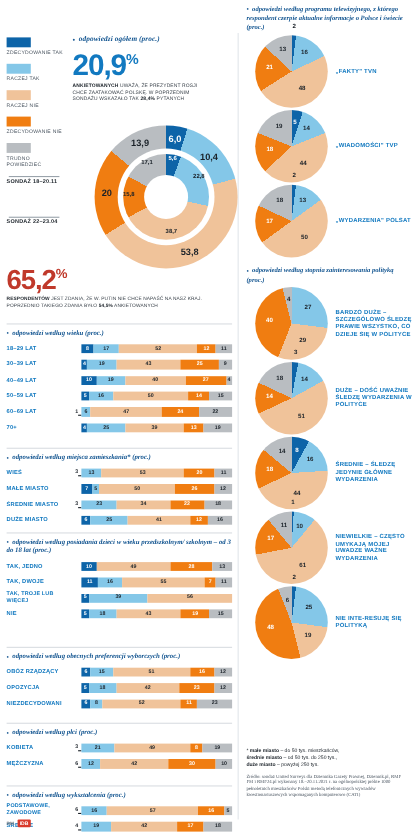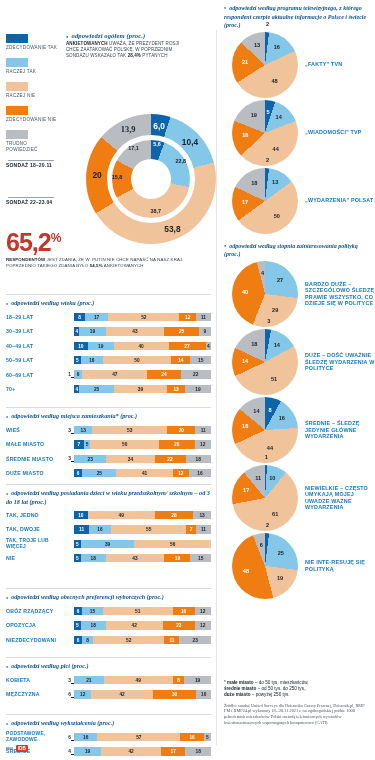--- a/index.html
+++ b/index.html
@@ -52,21 +52,21 @@
   .ring-gap { position: absolute; left: 21px; top: 21px; width: 88px; height: 88px;
               border-radius: 50%; background: #fff; }
   .dlbl { position: absolute; font-size: 8.4px; font-weight: bold; color: #1a2128; }
   .dlbl.w { color: #ffffff; }
   .dlbl.sm { font-size: 5.4px; }
 
   .sond { position: absolute; font-size: 5px; font-weight: bold; color: #1a2128;
           line-height: 6.4px; letter-spacing: .2px; }
   .sond-line { position: absolute; height: 1px; background: #9aa3ab; }
 
-  .stat65 { position: absolute; left: 6px; top: 193px; width: 205px; }
+  .stat65 { position: absolute; left: 6px; top: 204px; width: 205px; }
   .pct65 { font-size: 25px; font-weight: bold; color: #c0392b; line-height: 26px;
            letter-spacing: -1px; }
   .pct65 sup { font-size: 12px; vertical-align: super; letter-spacing: 0; }
   .note65 { font-size: 4.4px; color: #3c444c; line-height: 5.8px; margin-top: 2px;
             letter-spacing: .1px; }
   .note65 b { color: #1a2128; }
 
   hr.sep { border: none; border-top: 1px solid #d9dde1; margin: 0; }
 
   
@@ -145,36 +145,37 @@
           <div class="lg-tx">ZDECYDOWANIE NIE</div>
         </div>
         <div class="lg-item">
           <div class="lg-sw" style="background:#b9bdc1"></div>
           <div class="lg-tx">TRUDNO POWIEDZIEĆ</div>
         </div>
       </div>
 
     <div class="bigstat">
       <div class="bullet-ttl">odpowiedzi ogółem (proc.)</div>
+      <div class="pct-big"><span>20,9</span><sup>%</sup></div>
       <div class="stat-note">
         <b>ANKIETOWANYCH</b><span> UWAŻA, ŻE PREZYDENT ROSJI CHCE ZAATAKOWAĆ POLSKĘ. W POPRZEDNIM SONDAŻU WSKAZAŁO TAK </span><b>28,4%</b><span> PYTANYCH</span>
       </div>
     </div>
 
     <div class="donut-wrap">
       <div class="donut" id="donut-outer" style="background: conic-gradient(rgb(13, 100, 168) 0deg, rgb(13, 100, 168) 17.28deg, rgb(132, 199, 232) 17.28deg, rgb(132, 199, 232) 75.24deg, rgb(240, 195, 154) 75.24deg, rgb(240, 195, 154) 237.96deg, rgb(240, 125, 17) 237.96deg, rgb(240, 125, 17) 309.96deg, rgb(185, 189, 193) 309.96deg, rgb(185, 189, 193) 360deg);"></div>
       <div class="ring-gap"></div>
       <div class="donut-in" id="donut-inner" style="background: conic-gradient(rgb(13, 100, 168) 0deg, rgb(13, 100, 168) 20.16deg, rgb(132, 199, 232) 20.16deg, rgb(132, 199, 232) 102.24deg, rgb(240, 195, 154) 102.24deg, rgb(240, 195, 154) 241.56deg, rgb(240, 125, 17) 241.56deg, rgb(240, 125, 17) 298.44deg, rgb(185, 189, 193) 298.44deg, rgb(185, 189, 193) 360deg);"></div>
       <div class="donut-hole"></div>
       <div id="donut-labels">
           <div class="dlbl  w" style="left: 64.1122px; top: 6.61281px; width: 18px; text-align: center;">6,0</div>
           <div class="dlbl " style="left: 95.0142px; top: 22.6651px; width: 18px; text-align: center;">10,4</div>
           <div class="dlbl " style="left: 77.446px; top: 109.559px; width: 18px; text-align: center;">53,8</div>
           <div class="dlbl " style="left: 2.12892px; top: 56.2708px; width: 18px; text-align: center;">20</div>
-          <div class="dlbl " style="left: 33.1615px; top: 11.0673px; width: 18px; text-align: center; font-family: Liberation Serif, serif;">13,9</div>
+          <div class="dlbl " style="left: 33.1615px; top: 11.0673px; width: 18px; ">13,9</div>
           <div class="dlbl sm w" style="left: 61.9508px; top: 26.5248px; width: 18px; text-align: center;">5,6</div>
           <div class="dlbl sm" style="left: 85.7944px; top: 43.6204px; width: 18px; text-align: center;">22,8</div>
           <div class="dlbl sm" style="left: 60.7906px; top: 93.6608px; width: 18px; text-align: center;">38,7</div>
           <div class="dlbl sm" style="left: 22px; top: 60px; width: 18px; text-align: center;">15,8</div>
           <div class="dlbl sm" style="left: 38.6007px; top: 30.7893px; width: 18px; text-align: center;">17,1</div>
         </div>
     </div>
 
     <div class="sond-line" style="left:8px; top:128px; width:46px;"></div>
     <div class="sond" style="left:6px; top:130px; width:50px;">SONDAŻ 18–20.11</div>

